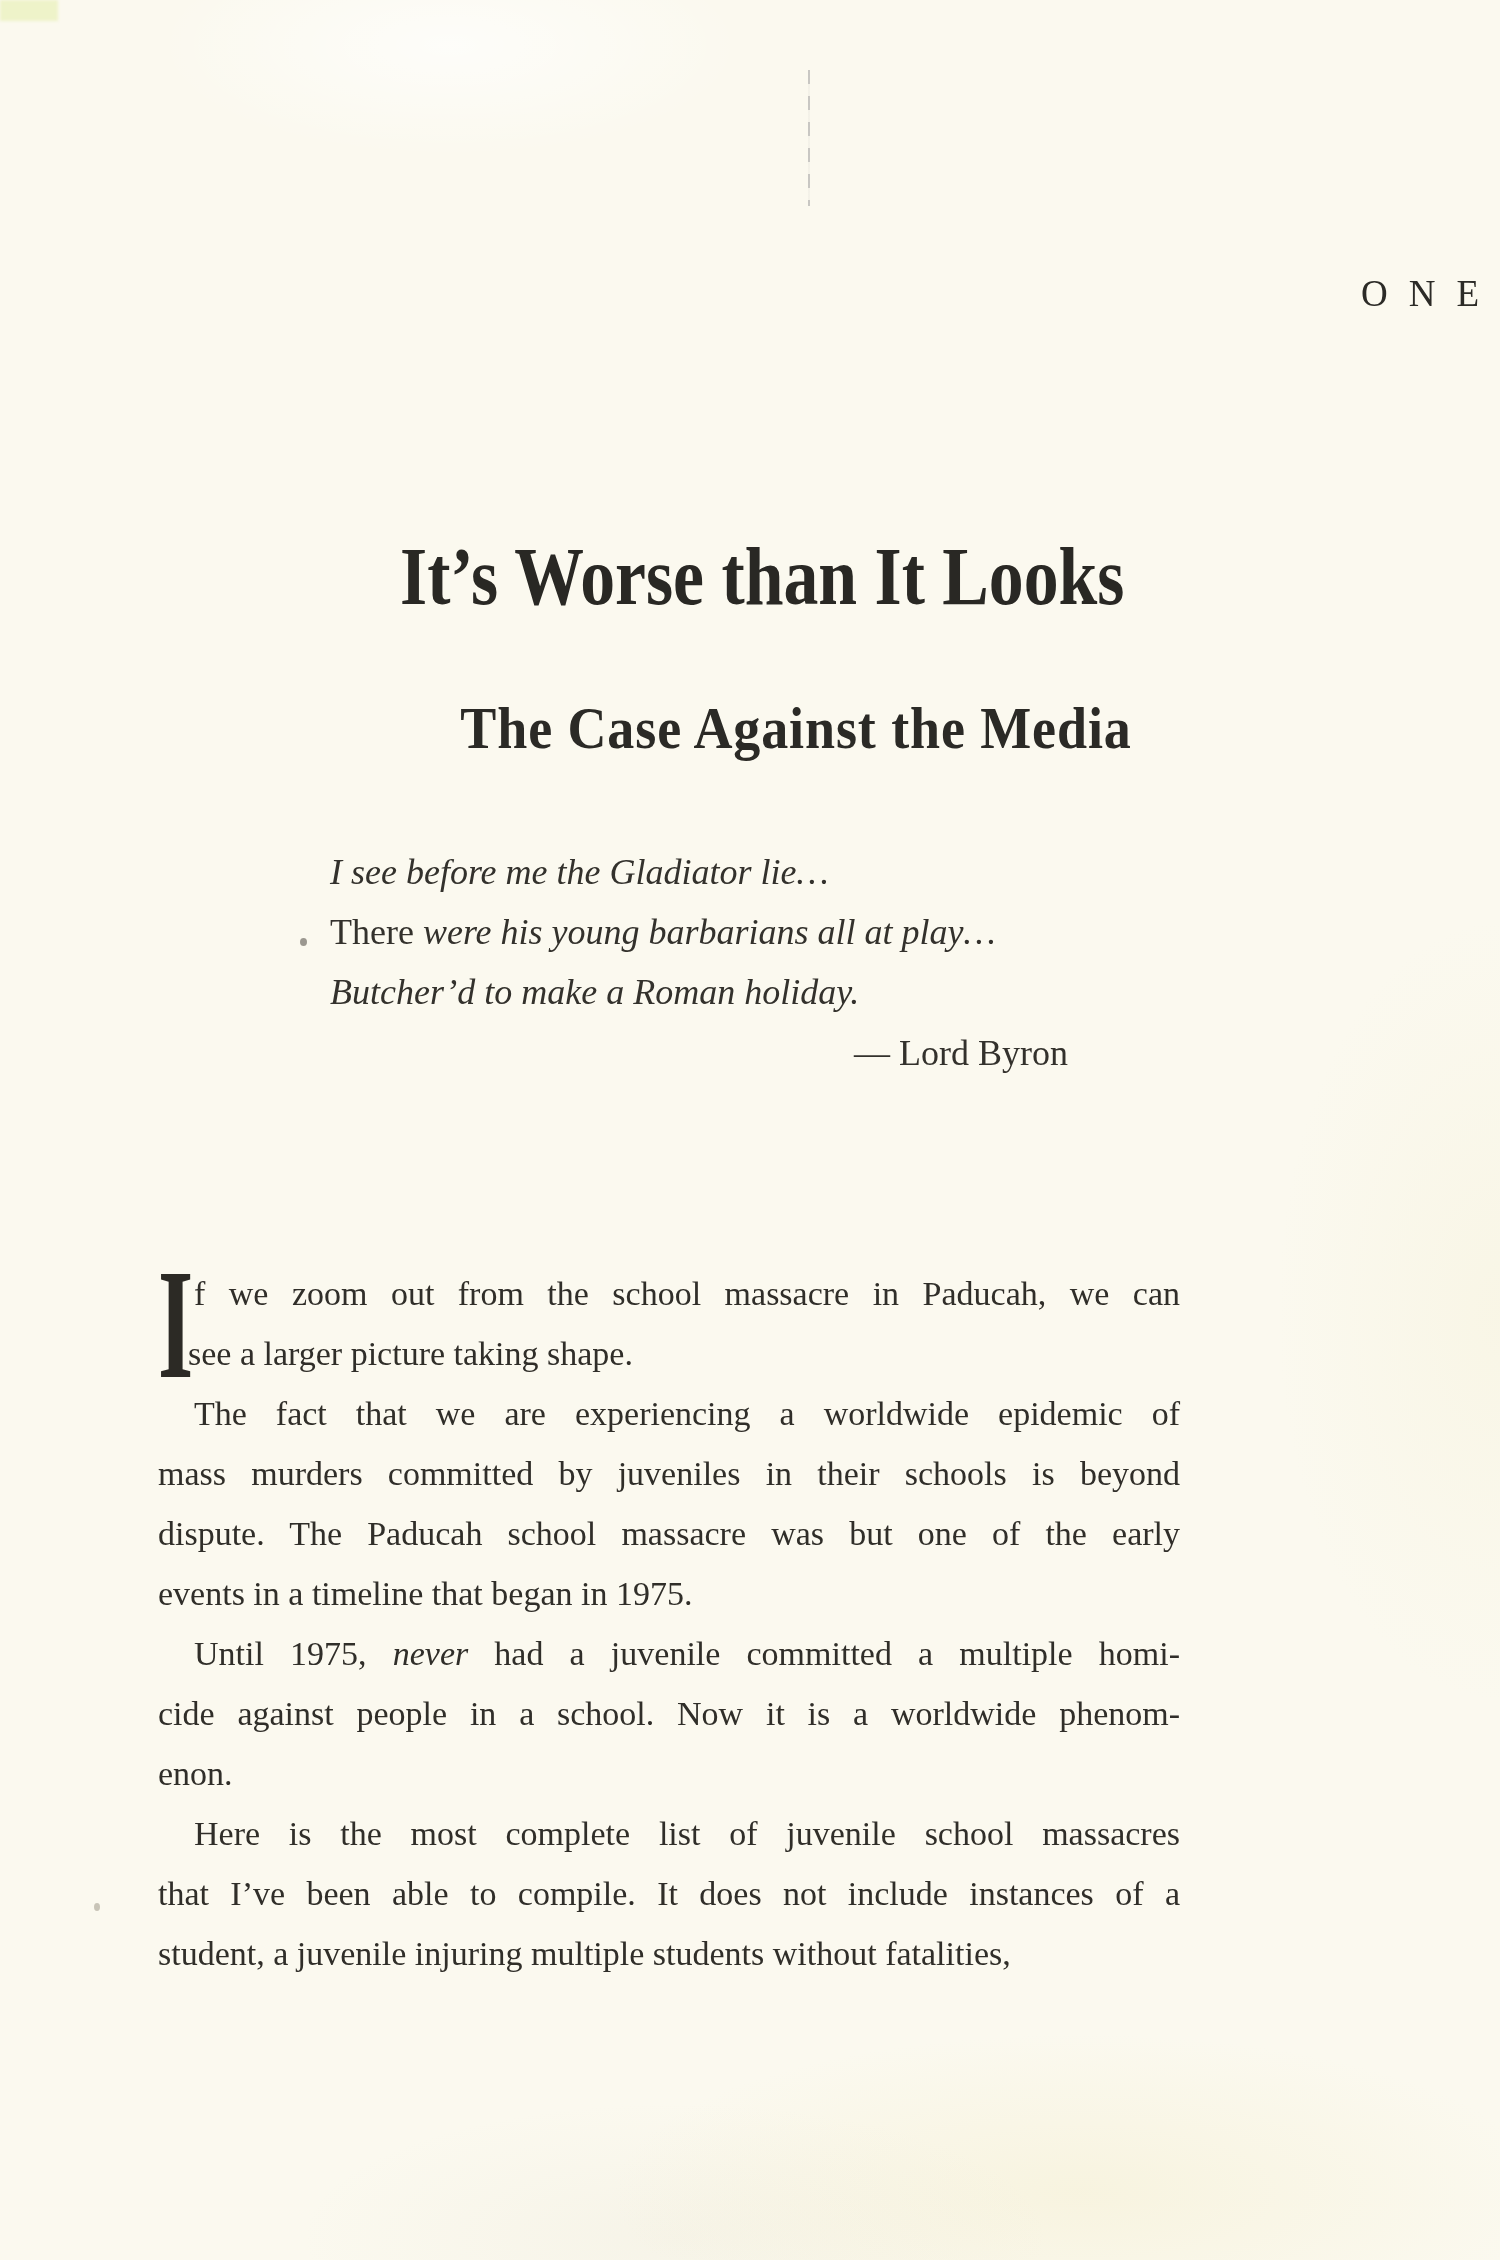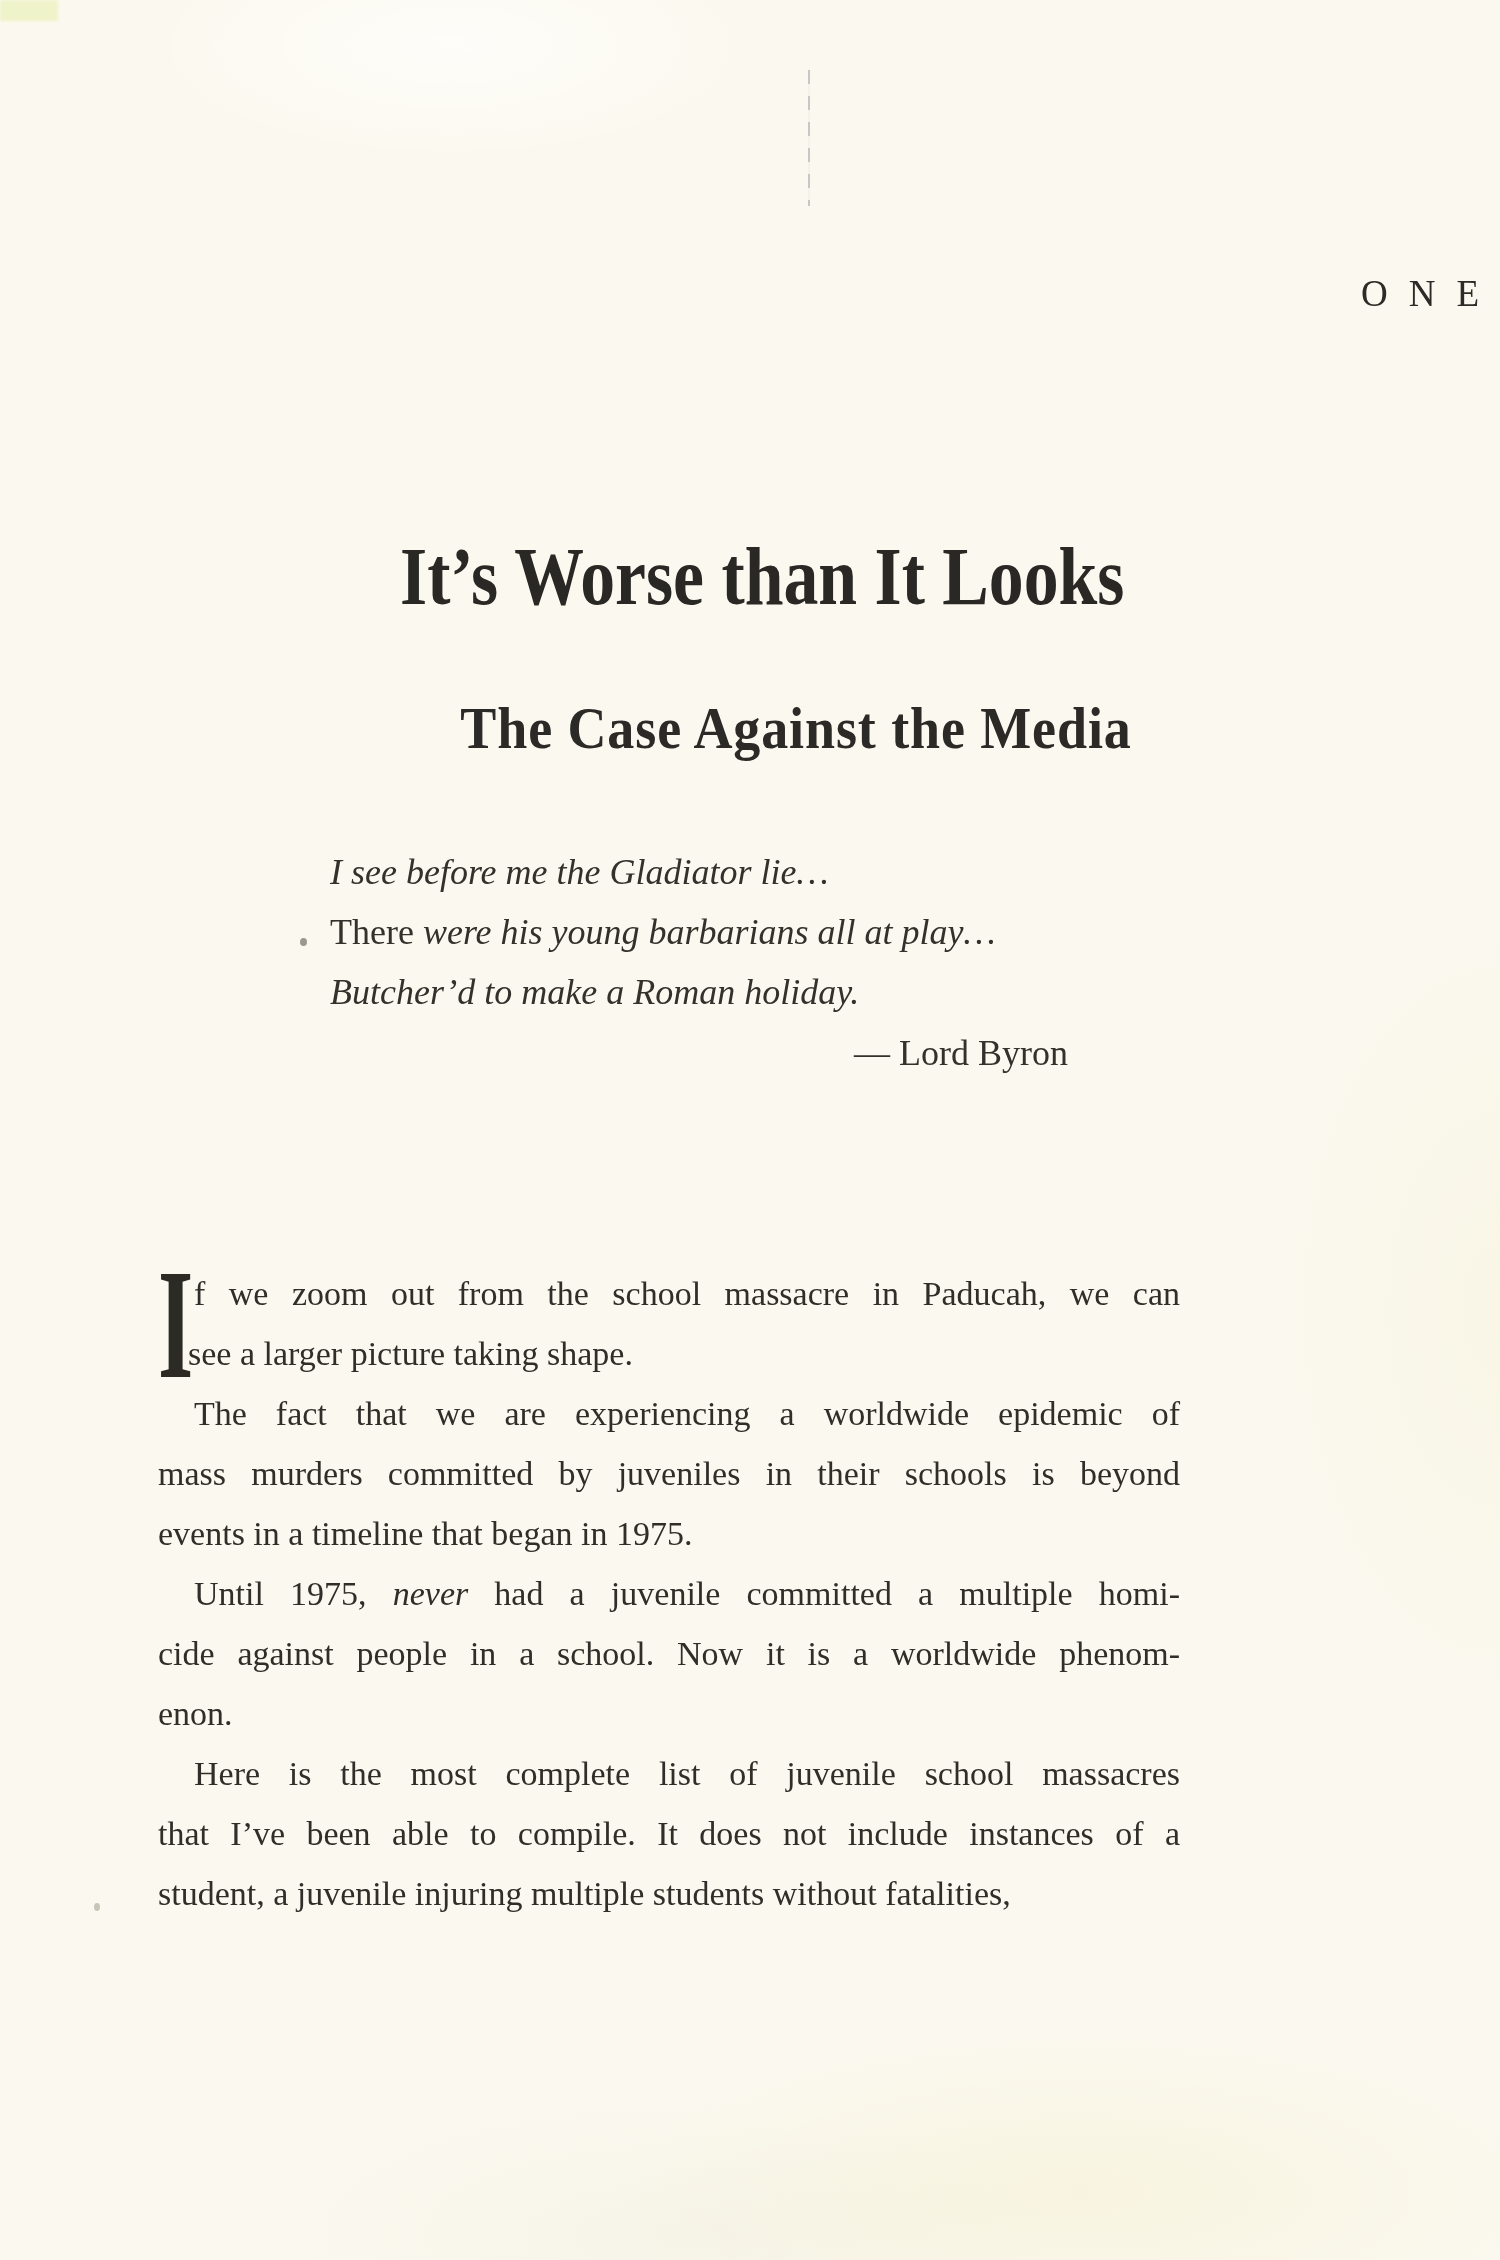--- a/index.html
+++ b/index.html
@@ -187,20 +187,21 @@
 
     <div class="para">
       <span class="dropcap">I</span>
       <div class="bline j pad1">f we zoom out from the school massacre in Paducah, we can</div>
       <div class="bline pad2">see a larger picture taking shape.</div>
     </div>
 
     <div class="para">
       <div class="bline j ind">The fact that we are experiencing a worldwide epidemic of</div>
       <div class="bline j">mass murders committed by juveniles in their schools is beyond</div>
+      <div class="bline j">dispute. The Paducah school massacre was but one of the early</div>
       <div class="bline">events in a timeline that began in 1975.</div>
     </div>
 
     <div class="para">
       <div class="bline j ind"><span>Until 1975, </span><i>never</i><span> had a juvenile committed a multiple homi-</span></div>
       <div class="bline j">cide against people in a school. Now it is a worldwide phenom-</div>
       <div class="bline">enon.</div>
     </div>
 
     <div class="para">

